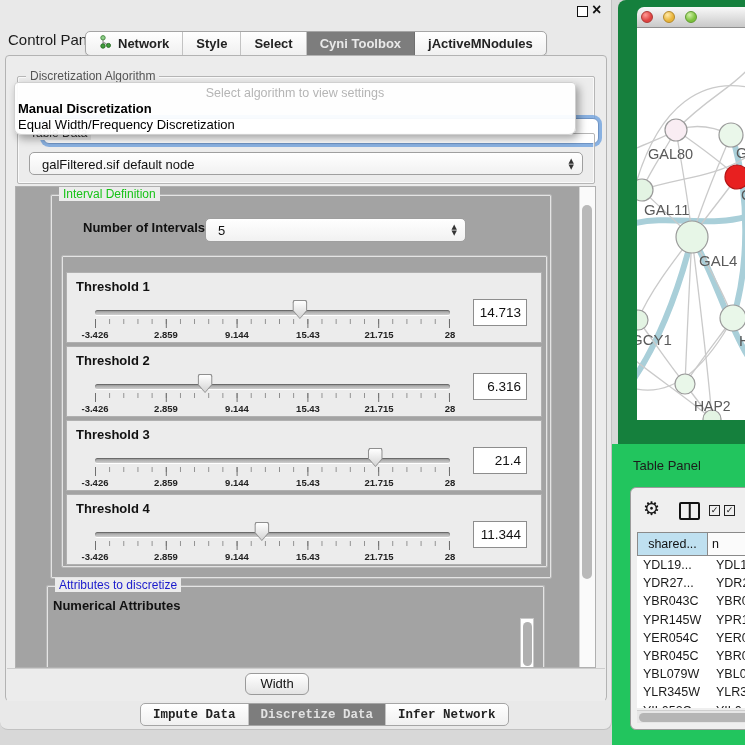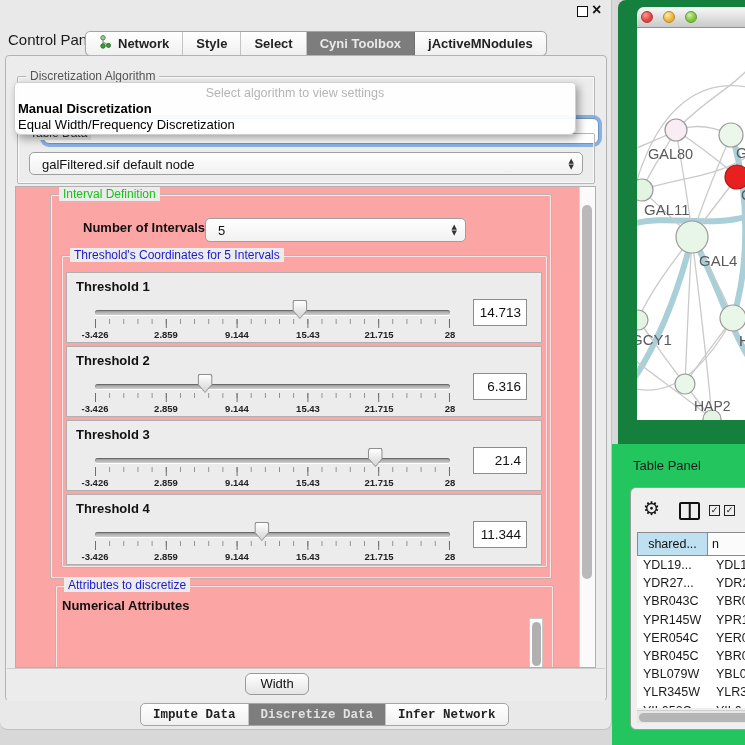--- a/index.html
+++ b/index.html
@@ -41,21 +41,21 @@
   #tabledata-group{left:11px;top:77px;width:576px;height:49px;}
   .combo{position:absolute;background:linear-gradient(#ffffff,#f1f1f1);border:1px solid #9f9f9f;border-radius:5px;
     box-sizing:border-box;font-size:13px;color:#111;}
   .combo .val{position:absolute;left:12px;top:50%;transform:translateY(-50%);}
   .stepper{position:absolute;right:8px;top:50%;transform:translateY(-50%);display:flex;flex-direction:column;
     align-items:center;line-height:0;color:#333;}
   .stepper span{font-size:7px;line-height:6px;font-family:"DejaVu Sans",sans-serif;}
   #tabledata-combo{left:23px;top:96px;width:554px;height:23px;}
 
   
-  #scrollpane{left:9px;top:130px;width:581px;height:482px;border:1px solid #b0b0b0;background:#fca5a5;
+  #scrollpane{left:9px;top:130px;width:581px;height:482px;border:1px solid #b0b0b0;background:#a3a3a3;
     overflow:hidden;box-sizing:border-box;}
   #main-vtrack{position:absolute;right:0;top:0;width:15px;height:100%;background:#fafafa;border-left:1px solid #d6d6d6;}
   #main-vthumb{position:absolute;left:2px;top:18px;width:10px;height:374px;background:#b9b9b9;border-radius:6px;}
 
   #interval-group{left:34px;top:7px;width:500px;height:383px;}
   .legend.green{color:#17c317;}
   .legend.blue{color:#1a1acc;}
   #noi-label{left:32px;top:25px;font-size:13px;font-weight:bold;color:#111;}
   #noi-combo{left:154px;top:23px;width:261px;height:24px;}
 
@@ -73,21 +73,21 @@
     background-image:linear-gradient(to right,#6f6f6f 1px,transparent 1px);background-size:20% 100%;
     border-right:1px solid #6f6f6f;box-sizing:border-box;}
   .tlbl{position:absolute;top:56px;transform:translateX(-50%);font-size:9.5px;font-weight:bold;color:#222;white-space:nowrap;}
   .handle{position:absolute;top:27px;width:15px;height:19px;transform:translateX(-50%);
     clip-path:polygon(8% 0,92% 0,100% 12%,100% 55%,50% 100%,0 55%,0 12%);background:#8f8f8f;}
   .handle::after{content:"";position:absolute;inset:1px;clip-path:polygon(8% 0,92% 0,100% 12%,100% 55%,50% 100%,0 55%,0 12%);
     background:linear-gradient(#ffffff,#d4d4d4);}
   .vbox{position:absolute;left:406px;top:26px;width:54px;height:27px;background:#fff;border:1px solid #8d8d8d;
     box-sizing:border-box;font-size:13.5px;color:#111;text-align:right;line-height:25px;padding-right:5px;}
 
-  #attr-group{left:39px;top:398px;width:497px;height:84px;border-bottom:none;text-align:right;}
+  #attr-group{left:30px;top:398px;width:497px;height:84px;border-bottom:none;text-align:right;}
   #attr-heading{left:6px;top:12px;font-size:13px;font-weight:bold;color:#111;}
   #attr-list{left:4px;top:32px;width:469px;height:52px;background:#fff;border:1px solid #c9c9c9;
     box-sizing:border-box;overflow:hidden;}
   #attr-list .li{font-size:12.5px;color:#222;padding-left:8px;line-height:17.5px;white-space:nowrap;}
   #list-vtrack{left:473px;top:32px;width:14px;height:52px;background:#fff;border:1px solid #c9c9c9;box-sizing:border-box;}
   #list-vthumb{position:absolute;left:1.5px;top:3px;width:9px;height:44px;background:#b0b0b0;border-radius:5px;}
 
   #apply-bar{left:1px;top:612px;width:598px;height:32px;border-top:1px solid #cdcdcd;background:#ececec;}
   #apply-btn{left:238px;top:4px;width:64px;height:22px;background:linear-gradient(#ffffff,#e4e4e4);
     border:1px solid #9a9a9a;border-radius:6px;font-size:13px;color:#111;text-align:center;line-height:20px;box-sizing:border-box;}
@@ -205,21 +205,20 @@
         <span id="noi-label" class="abs">Number of Intervals</span>
         <div id="noi-combo" class="combo abs">
           <span class="val">5</span>
           <span class="stepper">
               <span>▲</span>
               <span>▼</span>
             </span>
         </div>
 
         <div id="thr-group" class="groupbox">
-          <span class="legend blue">Threshold's Coordinates for 5 Intervals</span>
 
           <div class="thr-block" style="top:16px;">
             <span class="thr-label">Threshold 1</span>
             <div class="trackwrap">
               <div class="track"></div>
               <div class="ticks-minor"></div>
               <div class="ticks-major"></div>
               <span class="tlbl" style="left:0%">-3.426</span>
               <span class="tlbl" style="left:20%">2.859</span>
               <span class="tlbl" style="left:40%">9.144</span>

